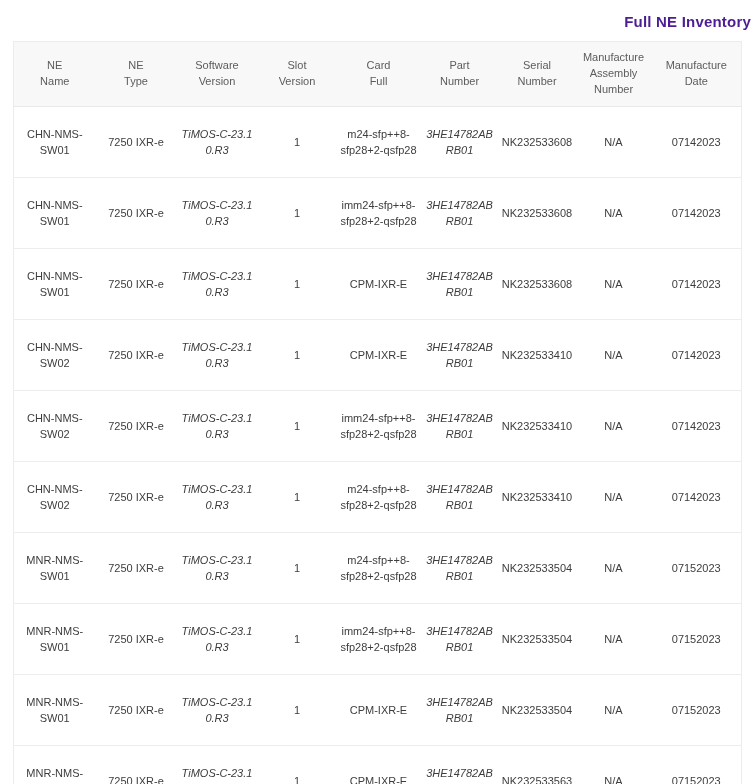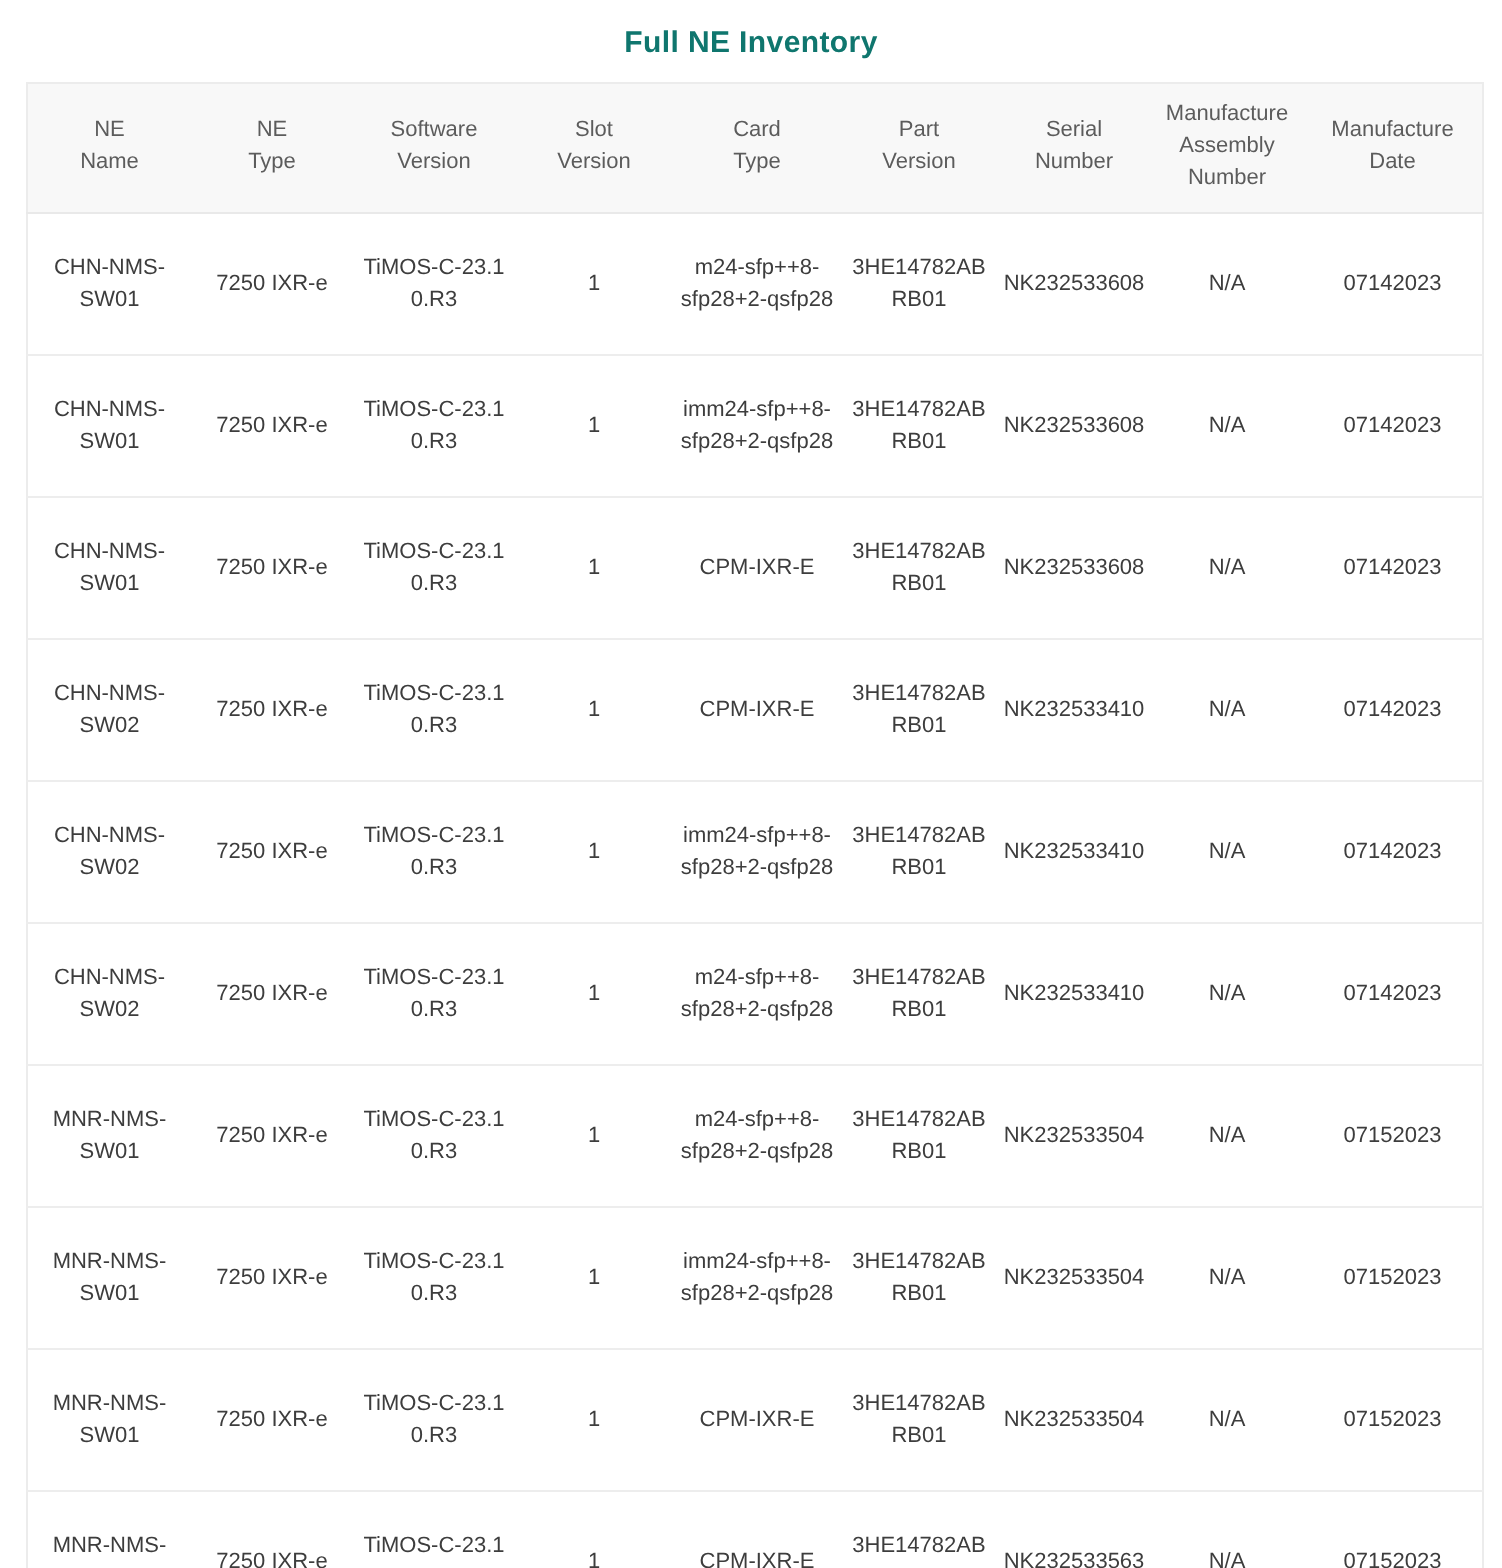--- a/index.html
+++ b/index.html
@@ -5,24 +5,24 @@
   html, body {
     margin: 0;
     padding: 0;
     width: 751px;
     height: 784px;
     overflow: hidden;
     background: #ffffff;
     font-family: "Liberation Sans", sans-serif;
   }
   .page-title {
-    text-align: center;
+    text-align: right;
     font-size: 15px;
     font-weight: 700;
-    color: #0f766e;
+    color: #4c1d95;
     padding-top: 13px;
     letter-spacing: 0.2px;
   }
   table.inventory {
     table-layout: fixed;
     width: 728px;
     margin: 11px 0 0 13px;
     border-collapse: collapse;
     border: 1px solid #ececec;
     font-size: 11px;
@@ -45,20 +45,21 @@
     height: 62px;
     text-align: center;
     vertical-align: middle;
     padding: 4px 3px;
     line-height: 1.5;
     border-bottom: 1px solid #ededed;
     background: #ffffff;
   }
   table.inventory tbody td.wrap-hard {
     word-break: break-all;
+    font-style: italic;
   }
 </style>
 </head>
 <body>
 
 <div class="page-title">Full NE Inventory</div>
 
 <table class="inventory">
   <colgroup>
       <col style="width: 82px;">
@@ -75,23 +76,23 @@
     <tr>
         <th>NE
 Name</th>
         <th>NE
 Type</th>
         <th>Software
 Version</th>
         <th>Slot
 Version</th>
         <th>Card
-Type</th>
+Full</th>
         <th>Part
-Version</th>
+Number</th>
         <th>Serial
 Number</th>
         <th>Manufacture
 Assembly
 Number</th>
         <th>Manufacture
 Date</th>
       </tr>
   </thead>
   <tbody>

